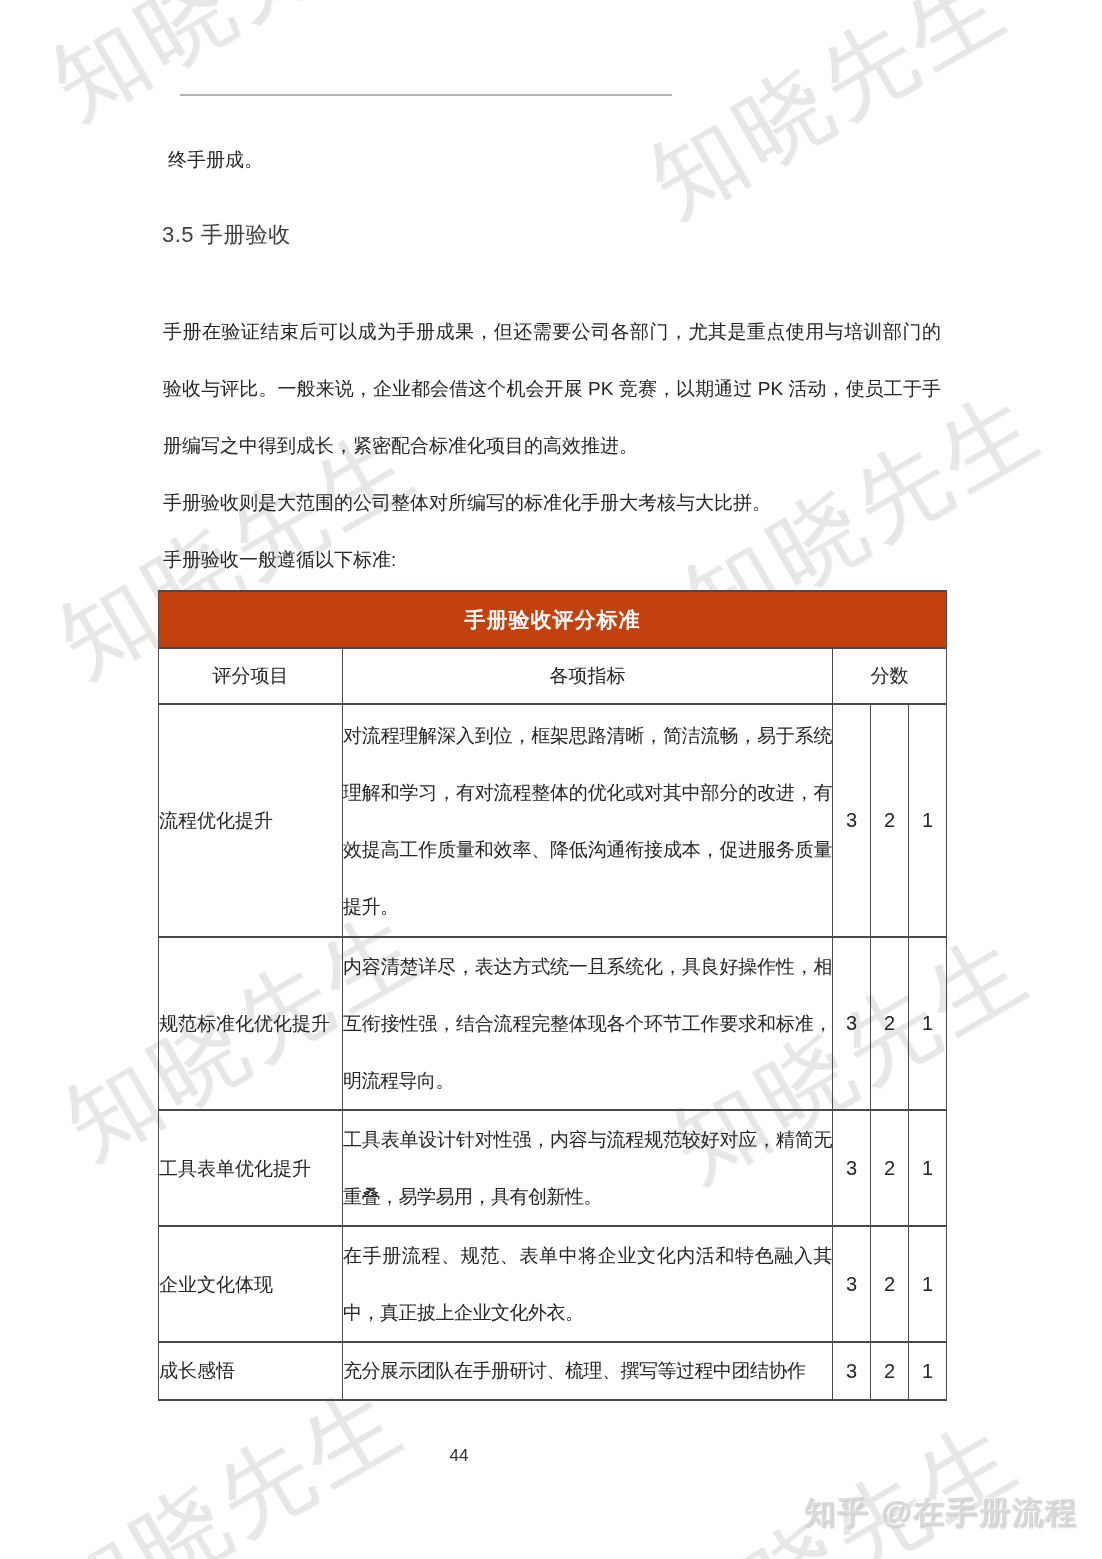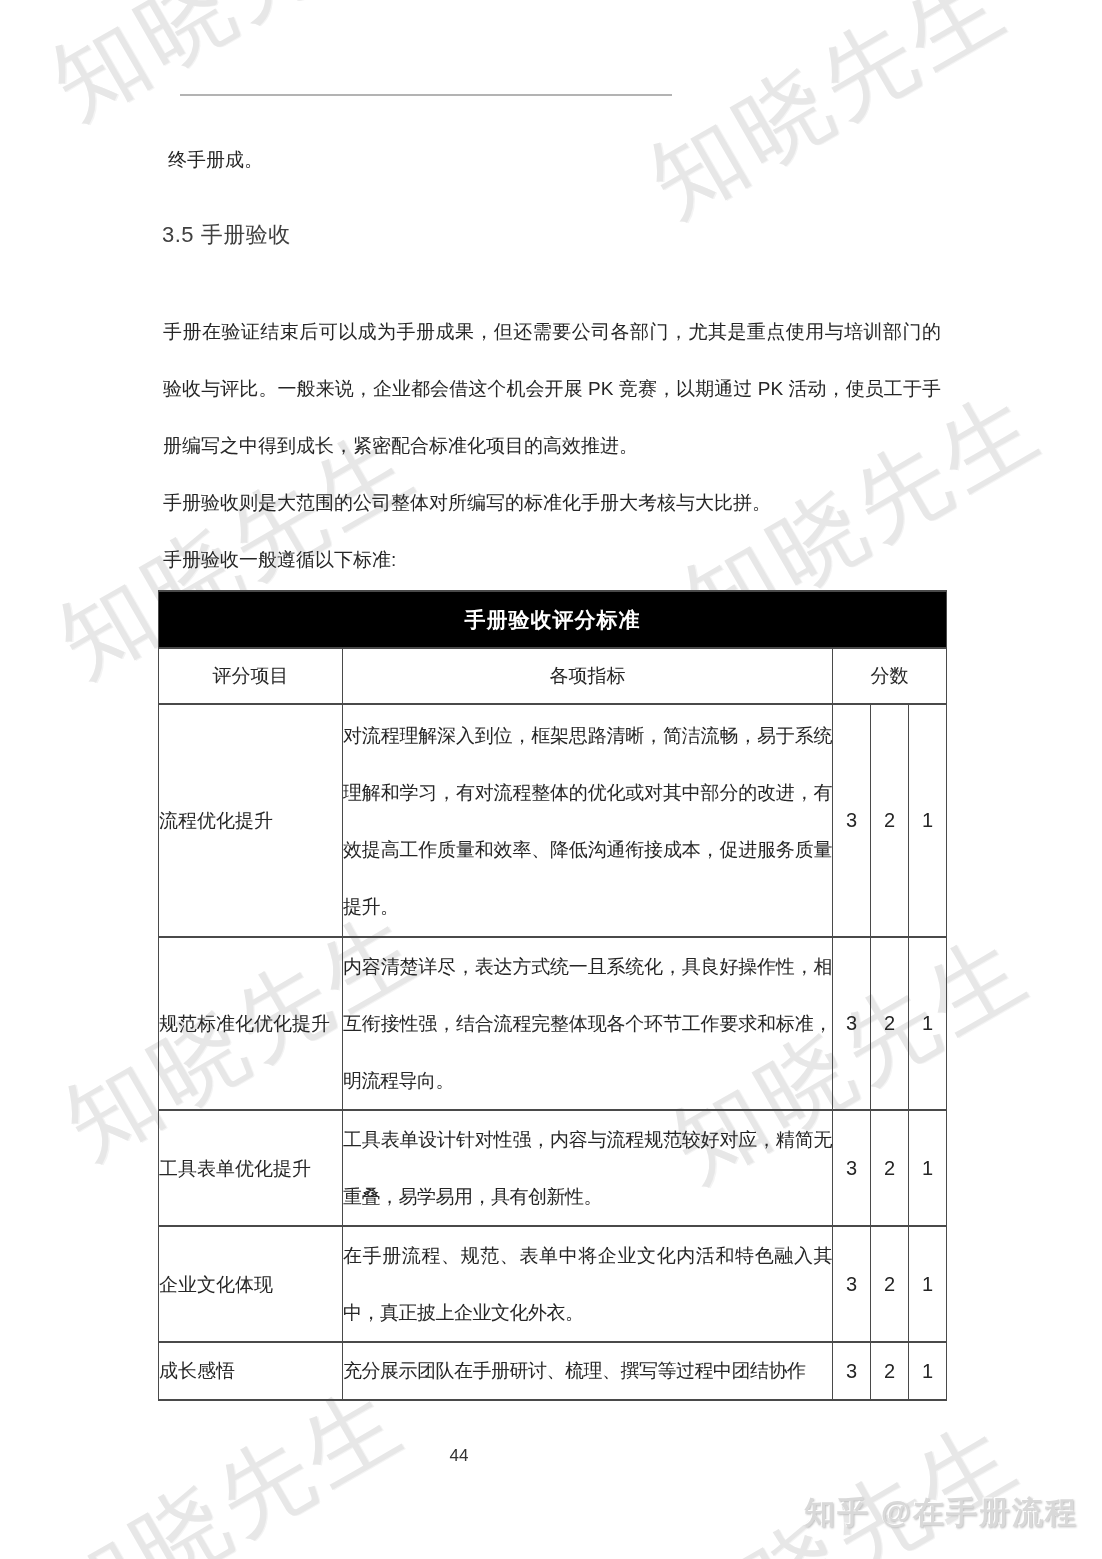--- a/index.html
+++ b/index.html
@@ -142,21 +142,21 @@
     <table class="score-table">
       <colgroup>
         <col style="width:184px">
         <col style="width:490px">
         <col style="width:38px">
         <col style="width:38px">
         <col style="width:38px">
       </colgroup>
       <tbody>
         <tr>
-          <td class="caption-cell" colspan="5" style="background: #000000; margin-left: 36px;">手册验收评分标准</td>
+          <td class="caption-cell" colspan="5" style="background: #c2410c; margin-left: 36px;">手册验收评分标准</td>
         </tr>
         <tr>
           <td class="head-cell">评分项目</td>
           <td class="head-cell">各项指标</td>
           <td class="head-cell" colspan="3">分数</td>
         </tr>
 
         <tr class="r1">
           <td class="item-cell">流程优化提升</td>
           <td class="indicator-cell">对流程理解深入到位，框架思路清晰，简洁流畅，易于系统理解和学习，有对流程整体的优化或对其中部分的改进，有效提高工作质量和效率、降低沟通衔接成本，促进服务质量提升。</td>

